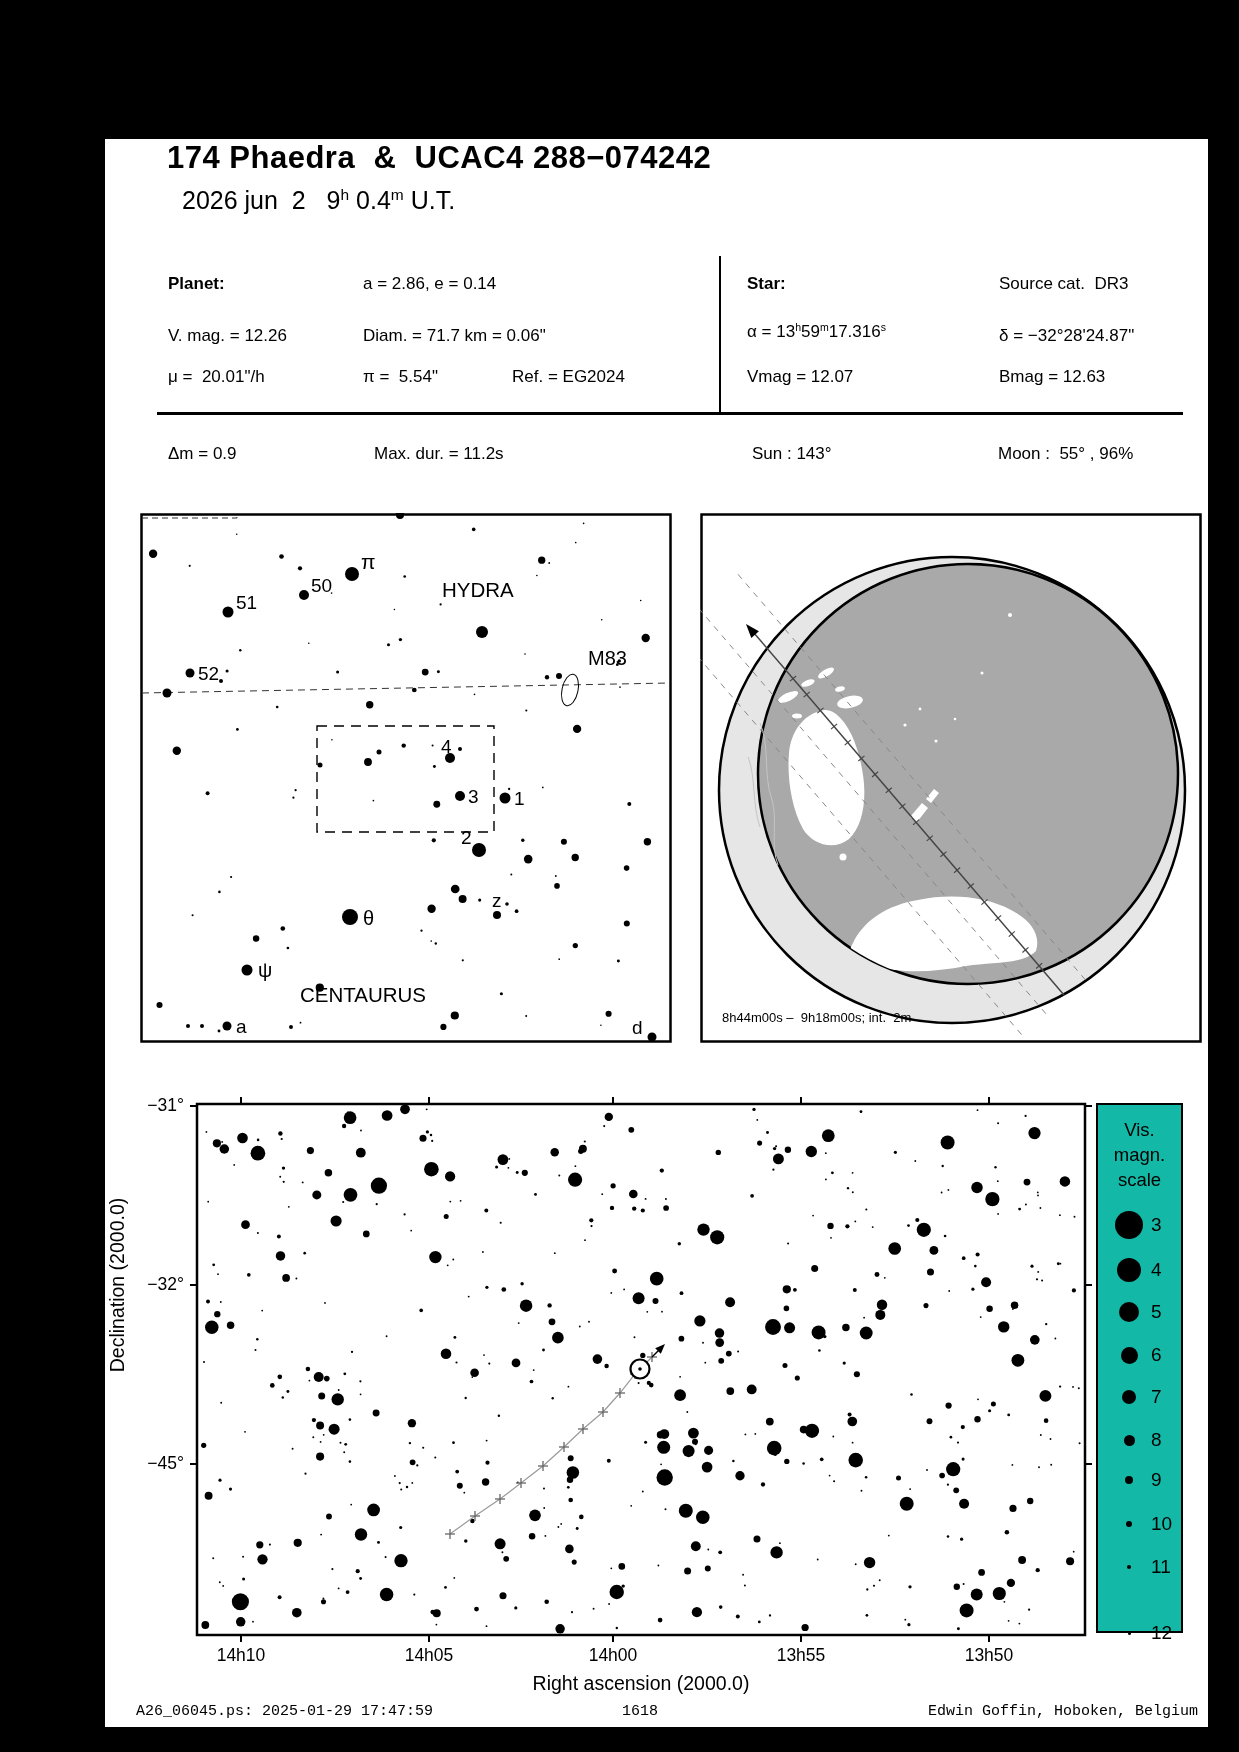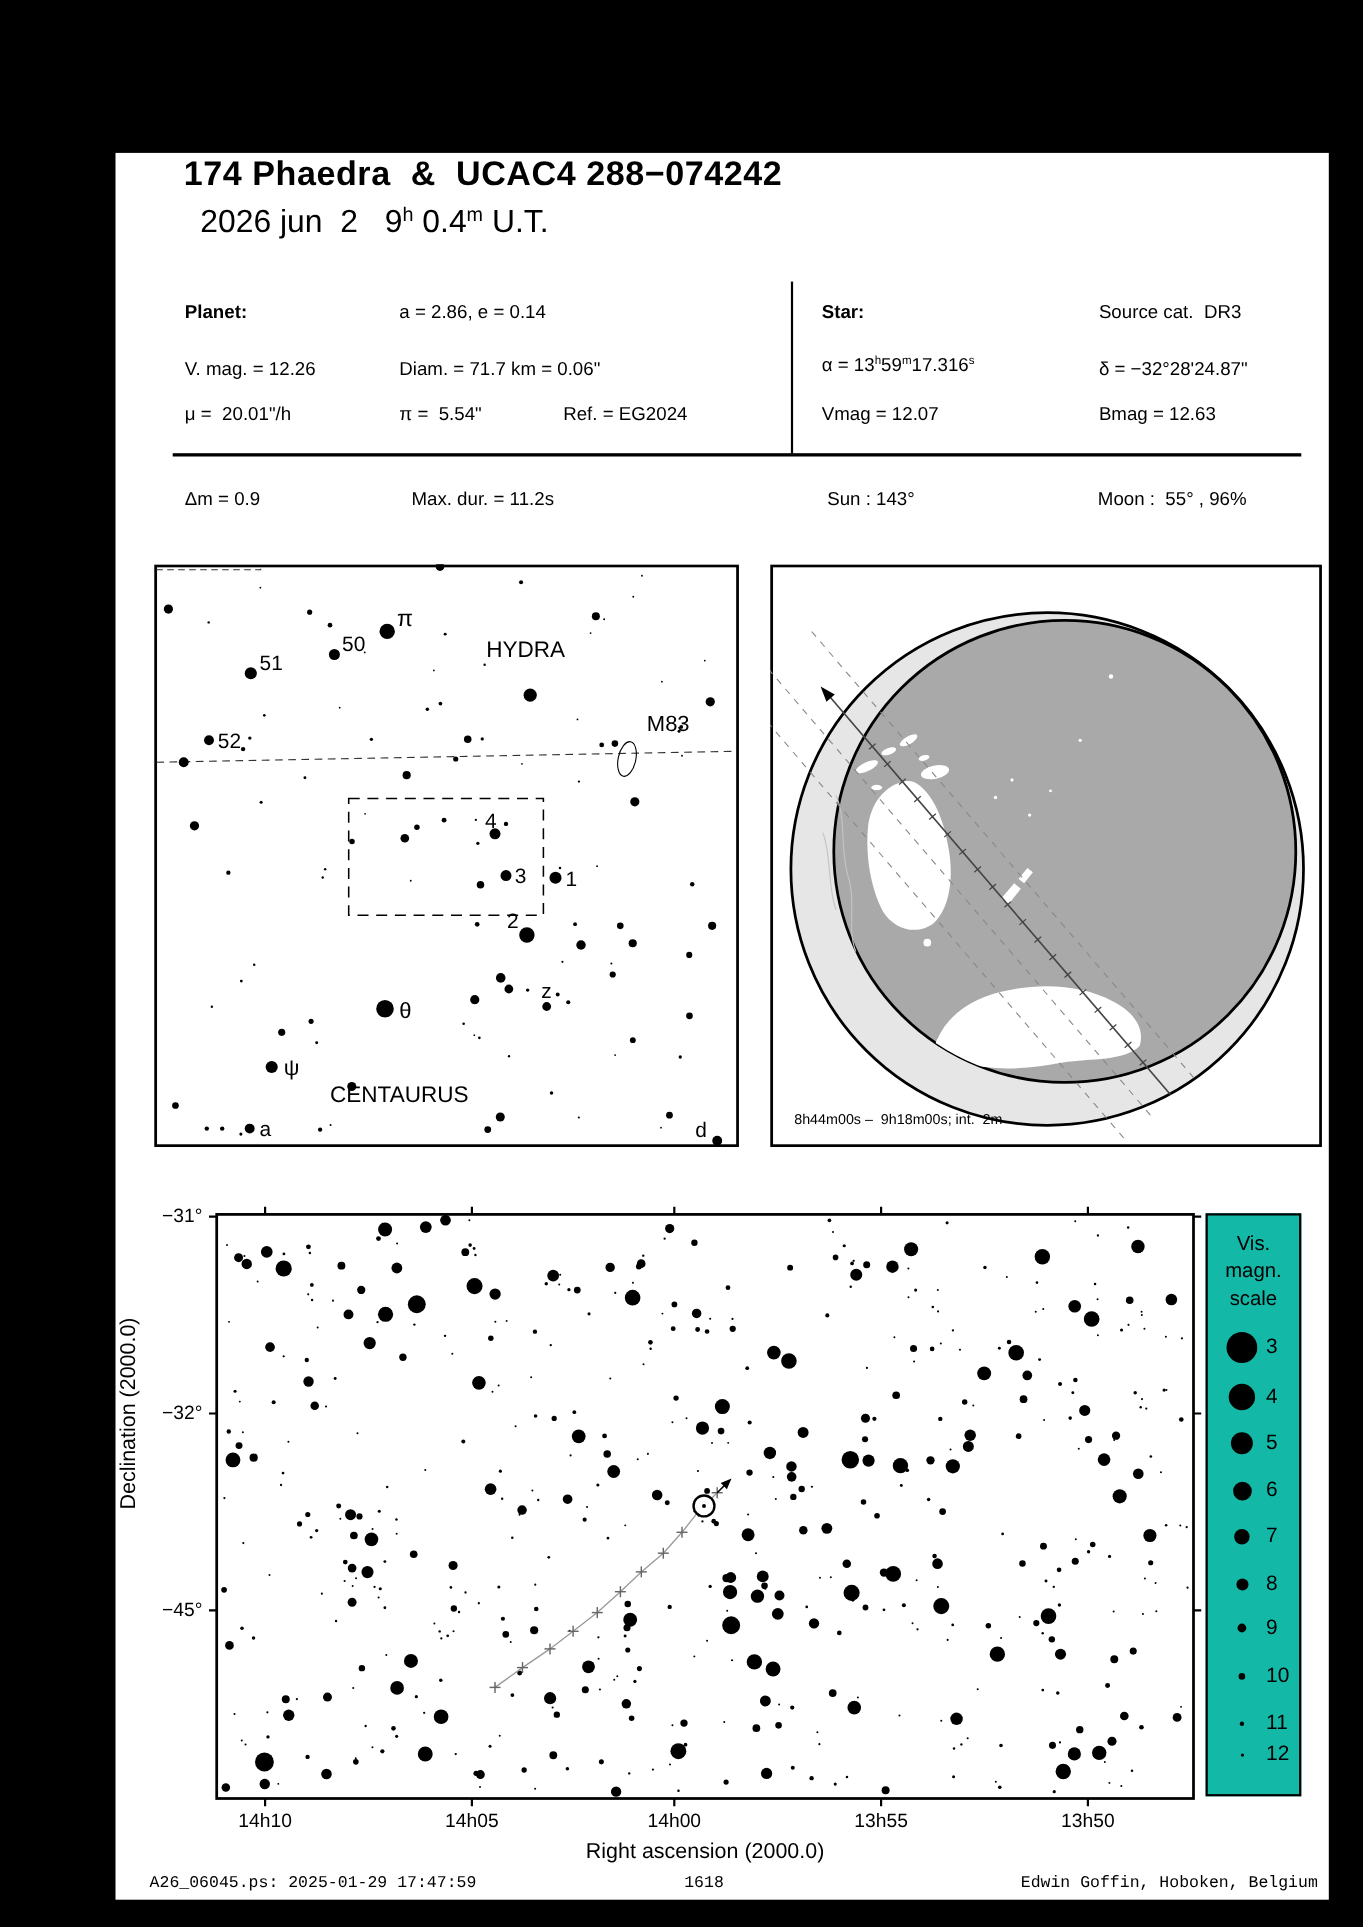--- a/index.html
+++ b/index.html
@@ -1,20 +1,20 @@
 <!DOCTYPE html>
 <html><head>
 <meta charset="utf-8">
 <style>
   html,body{margin:0;padding:0;background:#000;}
   .page{position:relative;width:1239px;height:1752px;background:#000;font-family:"Liberation Sans",sans-serif;color:#000;overflow:hidden;margin-left:22px;}
   .paper{position:absolute;left:83px;top:139px;width:1103px;height:1588px;background:#fff;}
   .abs{position:absolute;white-space:pre;}
   .title{font-size:31px;font-weight:bold;letter-spacing:0.5px;}
-  .subtitle{font-size:29px;text-align:right;}
+  .subtitle{font-size:25px;text-align:right;}
   .cell{font-size:17px;}
   .bold{font-weight:bold;}
   sup{font-size:0.62em;vertical-align:baseline;position:relative;top:-0.55em;}
   .hrule{position:absolute;background:#000;}
   .vrule{position:absolute;background:#000;}
   .tick-label{position:absolute;font-size:17.5px;text-align:center;width:60px;white-space:pre;}
   .dec-label{position:absolute;font-size:17.5px;text-align:right;width:52px;white-space:pre;}
   .axis-label{position:absolute;font-size:19.5px;white-space:pre;}
   .legend-box{position:absolute;left:1074px;top:1103px;width:87px;height:530px;border:2px solid #000;box-sizing:border-box;background:#14b8a6;}
   .legend-title{font-size:18.5px;text-align:center;line-height:25px;}
@@ -867,21 +867,21 @@
         <span class="legend-mag">9</span>
       </div>
       <div class="legend-row" style="top: 405px; text-align: right;">
         <span class="legend-dot" style="width: 6px; height: 6px; left: 28px; top: 11px;"></span>
         <span class="legend-mag">10</span>
       </div>
       <div class="legend-row" style="top: 448px;">
         <span class="legend-dot" style="width: 4.6px; height: 4.6px; left: 28.7px; top: 11.7px;"></span>
         <span class="legend-mag">11</span>
       </div>
-      <div class="legend-row" style="top: 476px;">
+      <div class="legend-row" style="top: 514px;">
         <span class="legend-dot" style="width: 3px; height: 3px; left: 29.5px; top: 12.5px;"></span>
         <span class="legend-mag">12</span>
       </div>
     </div>
 
   <div class="footer" style="left:114px;">A26_06045.ps: 2025-01-29 17:47:59</div>
   <div class="footer" style="left:600px;">1618</div>
   <div class="footer" style="right:63px;">Edwin Goffin, Hoboken, Belgium</div>
 <div class="tick-label" style="left: 189px; top: 1645px;">14h10</div>
     <div class="tick-label" style="left: 377px; top: 1645px;">14h05</div>

